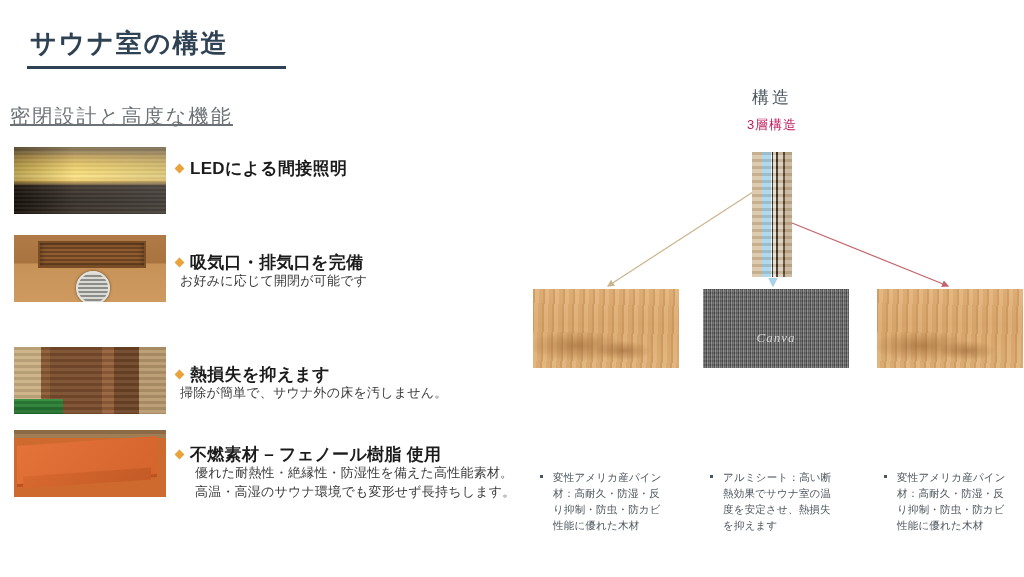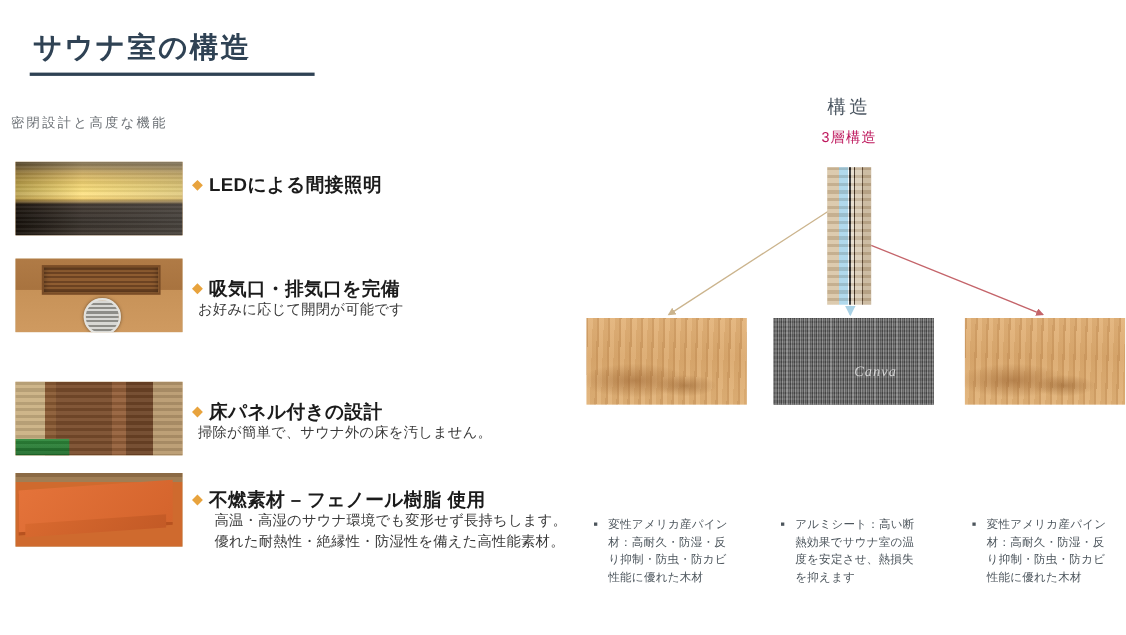--- a/index.html
+++ b/index.html
@@ -33,24 +33,25 @@
     left: 27px;
     top: 66px;
     width: 259px;
     height: 3px;
     background: #2f4254;
   }
   #slide-subtitle {
     position: absolute;
     left: 10px;
     top: 103px;
-    font-size: 12px;
+    font-size: 20px;
     letter-spacing: 2.2px;
     color: #6c7176;
     white-space: nowrap;
+    text-decoration: underline;
   }
 
   
   #feature-list {
     position: absolute;
     left: 0;
     top: 140px;
     width: 540px;
     height: 400px;
   }
@@ -273,21 +274,20 @@
     position: absolute;
     left: 0; top: 52%;
     width: 100%;
     text-align: center;
     font-family: "Liberation Serif", "DejaVu Serif", serif;
     font-style: italic;
     font-size: 13px;
     color: rgba(255,255,255,0.70);
     letter-spacing: 1px;
     z-index: 2;
-    padding-left: 20px;
   }
 
   
   #connectors {
     position: absolute;
     left: 0; top: 0;
     width: 504px; height: 420px;
     pointer-events: none;
   }
 
@@ -344,34 +344,34 @@
       <span class="feature-sub">お好みに応じて開閉が可能です</span>
     </div>
   </div>
 
   <div class="feature-row" style="top:207px;">
     <div class="feature-thumb" style="top:0;">
       <div class="ph-floor"></div>
     </div>
     <div class="feature-text" style="top:19px;">
       <span class="bullet-marker"></span>
-      <span class="feature-head">床パネル付きの設計</span>
+      <span class="feature-head">熱損失を抑えます</span>
       <span class="feature-sub">掃除が簡単で、サウナ外の床を汚しません。</span>
     </div>
   </div>
 
   <div class="feature-row" style="top:290px;">
     <div class="feature-thumb" style="top:0;">
       <div class="ph-resin"></div>
     </div>
     <div class="feature-text" style="top:16px;">
       <span class="bullet-marker"></span>
       <span class="feature-head">不燃素材 – フェノール樹脂 使用</span>
+      <span class="feature-sub indent">優れた耐熱性・絶縁性・防湿性を備えた高性能素材。</span>
       <span class="feature-sub indent">高温・高湿のサウナ環境でも変形せず長持ちします。</span>
-      <span class="feature-sub indent">優れた耐熱性・絶縁性・防湿性を備えた高性能素材。</span>
     </div>
   </div>
 
 </div>
 
 <div id="diagram">
 
   <div id="diagram-title">構造</div>
   <div id="diagram-subtitle">3層構造</div>
 

